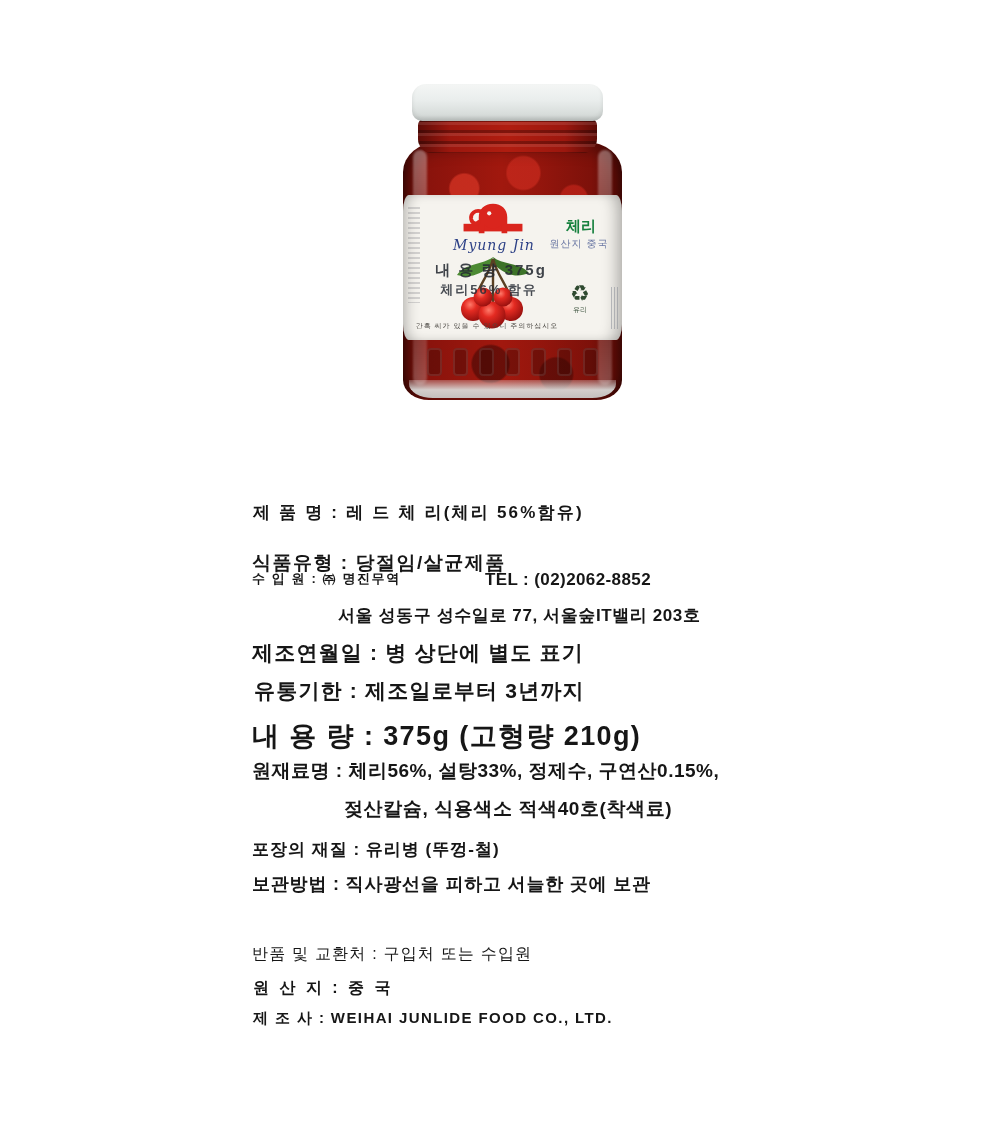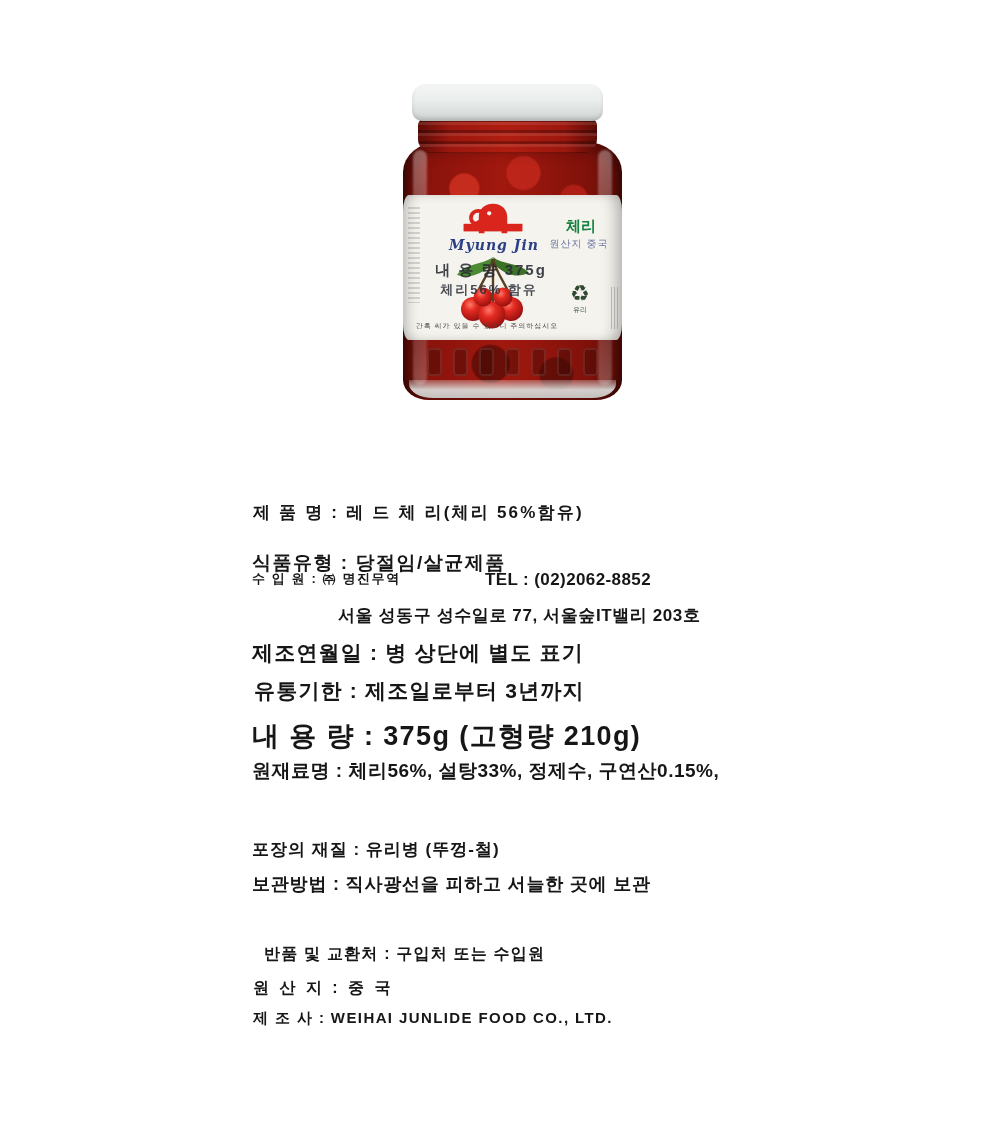--- a/index.html
+++ b/index.html
@@ -71,21 +71,21 @@
   }
   .label-side-text {
     position:absolute; left:5px; top:12px; width:12px; height:96px;
     background:repeating-linear-gradient(180deg, rgba(90,90,100,.45) 0 2px, transparent 2px 5px);
     opacity:.5;
   }
   .label-logo { position:absolute; left:58px; top:6px; width:64px; height:38px; }
   .label-brand {
     position:absolute; left:18px; top:42px; width:146px; text-align:center;
     font-family:"DejaVu Serif","Liberation Serif",serif;
-    font-style:italic; font-weight:bold; font-size:14px; color:#2b3f85;
+    font-style:italic; font-weight:normal; font-size:14px; color:#2b3f85;
     letter-spacing:1px;
   }
   .label-cherries { position:absolute; left:42px; top:56px; width:96px; height:82px; }
   .label-overprint1 {
     position:absolute; left:12px; top:66px; width:152px; text-align:center;
     font-size:15px; font-weight:700; color:#262b33; letter-spacing:2px; opacity:.88;
   }
   .label-overprint2 {
     position:absolute; left:12px; top:86px; width:148px; text-align:center;
     font-size:13px; font-weight:700; color:#2a2f38; letter-spacing:2px; opacity:.85;
@@ -125,21 +125,21 @@
   .l-tel       { left:485px; top:570px; font-size:17px; letter-spacing:.4px; }
   .l-address   { left:338px; top:604px; font-size:17px; letter-spacing:.6px; }
   .l-mfgdate   { left:252px; top:639px; font-size:21px; letter-spacing:1.2px; }
   .l-expiry    { left:254px; top:677px; font-size:21px; letter-spacing:1.2px; }
   .l-netweight { left:252px; top:718px; font-size:27px; letter-spacing:1.4px; }
   .l-ingr1     { left:252px; top:758px; font-size:19px; letter-spacing:.5px; }
   .l-ingr2     { left:344px; top:796px; font-size:19px; letter-spacing:.6px; }
   .l-packaging { left:252px; top:838px; font-size:17px; letter-spacing:1px; }
   .l-storage   { left:252px; top:872px; font-size:18px; letter-spacing:.8px; }
   .l-stornote  { left:252px; top:907px; font-size:18px; letter-spacing:.6px; }
-  .l-returns   { left:252px; top:944px; font-size:16px; font-weight:700; letter-spacing:1.2px;margin-left:12px; }
+  .l-returns   { left:252px; top:944px; font-size:16px; font-weight:400; letter-spacing:1.2px; }
   .l-origin    { left:253px; top:978px; font-size:16px; font-weight:700; letter-spacing:3px; }
   .l-mfr       { left:253px; top:1009px; font-size:15px; font-weight:700; letter-spacing:1.4px; }
 </style>
 </head>
 <body>
 
 <div id="screen">
 
   <div class="jar">
     <div class="jar-body"></div>
@@ -212,19 +212,20 @@
 
   <div class="info-line l-product">제 품 명 : 레 드 체 리(체리 56%함유)</div>
   <div class="info-line l-foodtype">식품유형 : 당절임/살균제품</div>
   <div class="info-line l-importer">수 입 원 : ㈜ 명진무역</div>
   <div class="info-line l-tel">TEL : (02)2062-8852</div>
   <div class="info-line l-address">서울 성동구 성수일로 77, 서울숲IT밸리 203호</div>
   <div class="info-line l-mfgdate">제조연월일 : 병 상단에 별도 표기</div>
   <div class="info-line l-expiry">유통기한 : 제조일로부터 3년까지</div>
   <div class="info-line l-netweight">내 용 량 : 375g (고형량 210g)</div>
   <div class="info-line l-ingr1">원재료명 : 체리56%, 설탕33%, 정제수, 구연산0.15%,</div>
+  <div class="info-line l-ingr2">젖산칼슘, 식용색소 적색40호(착색료)</div>
   <div class="info-line l-packaging">포장의 재질 : 유리병 (뚜껑-철)</div>
   <div class="info-line l-storage">보관방법 : 직사광선을 피하고 서늘한 곳에 보관</div>
   <div class="info-line l-returns">반품 및 교환처 : 구입처 또는 수입원</div>
   <div class="info-line l-origin">원 산 지 : 중 국</div>
   <div class="info-line l-mfr">제 조 사 : WEIHAI JUNLIDE FOOD CO., LTD.</div>
 
 </div>
 
 </body></html>

